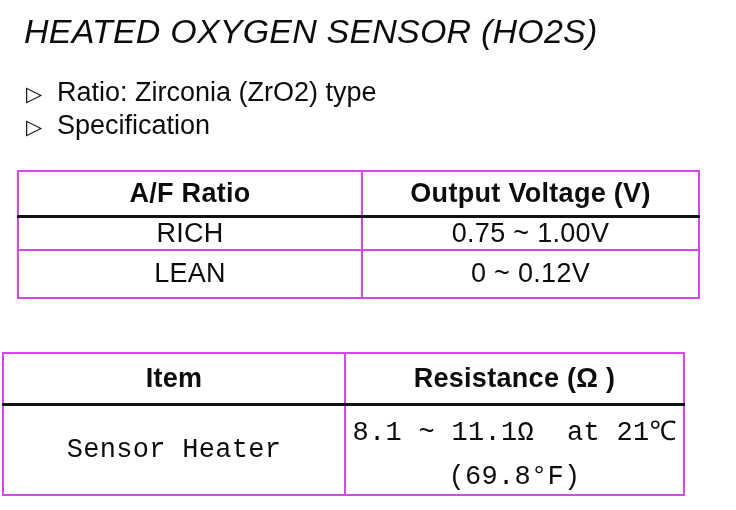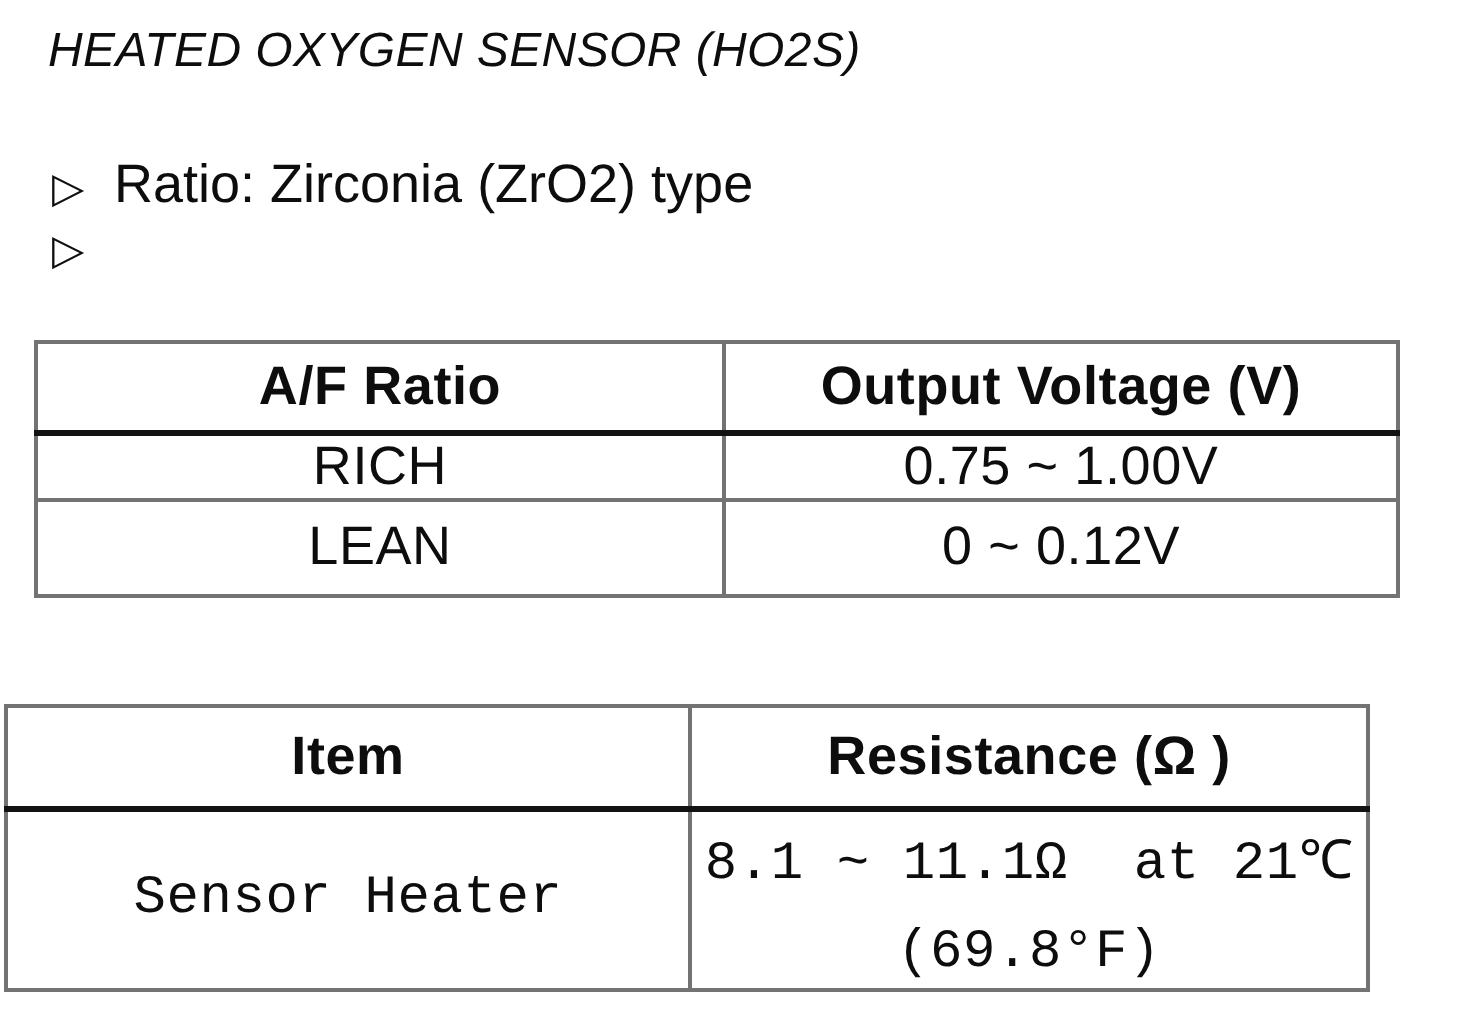--- a/index.html
+++ b/index.html
@@ -16,21 +16,21 @@
     font-family: "Liberation Sans", "DejaVu Sans", sans-serif;
     overflow: hidden;
   }
 
   
   .title {
     position: absolute;
     top: 12px;
     left: 24px;
     margin: 0;
-    font-size: 24px;
+    font-size: 34px;
     font-style: italic;
     font-weight: 400;
     letter-spacing: 0.2px;
     white-space: nowrap;
     color: #0d0d0d;
   }
 
   
   .bullets {
     position: absolute;
@@ -59,21 +59,21 @@
 
   
   table.spec {
     position: absolute;
     border-collapse: collapse;
     table-layout: fixed;
     background: #ffffff;
   }
   table.spec th,
   table.spec td {
-    border: 2px solid #737373;
+    border: 2px solid #d946ef;
     text-align: center;
     vertical-align: middle;
     padding: 0;
     overflow: hidden;
   }
   table.spec thead th {
     border-bottom: 3px solid #121212;
     font-weight: 700;
     font-size: 27px;
     letter-spacing: 0.3px;
@@ -118,20 +118,21 @@
 
   <h1 class="title">HEATED OXYGEN SENSOR (HO2S)</h1>
 
   <ul class="bullets">
     <li class="bullet">
       <span class="marker">▷</span>
       <span class="bullet-text">Ratio: Zirconia (ZrO2) type</span>
     </li>
     <li class="bullet">
       <span class="marker">▷</span>
+      <span class="bullet-text">Specification</span>
     </li>
   </ul>
 
   <table class="spec t1">
     <colgroup>
         <col class="c1">
         <col class="c2">
       </colgroup>
     <thead>
       <tr>

